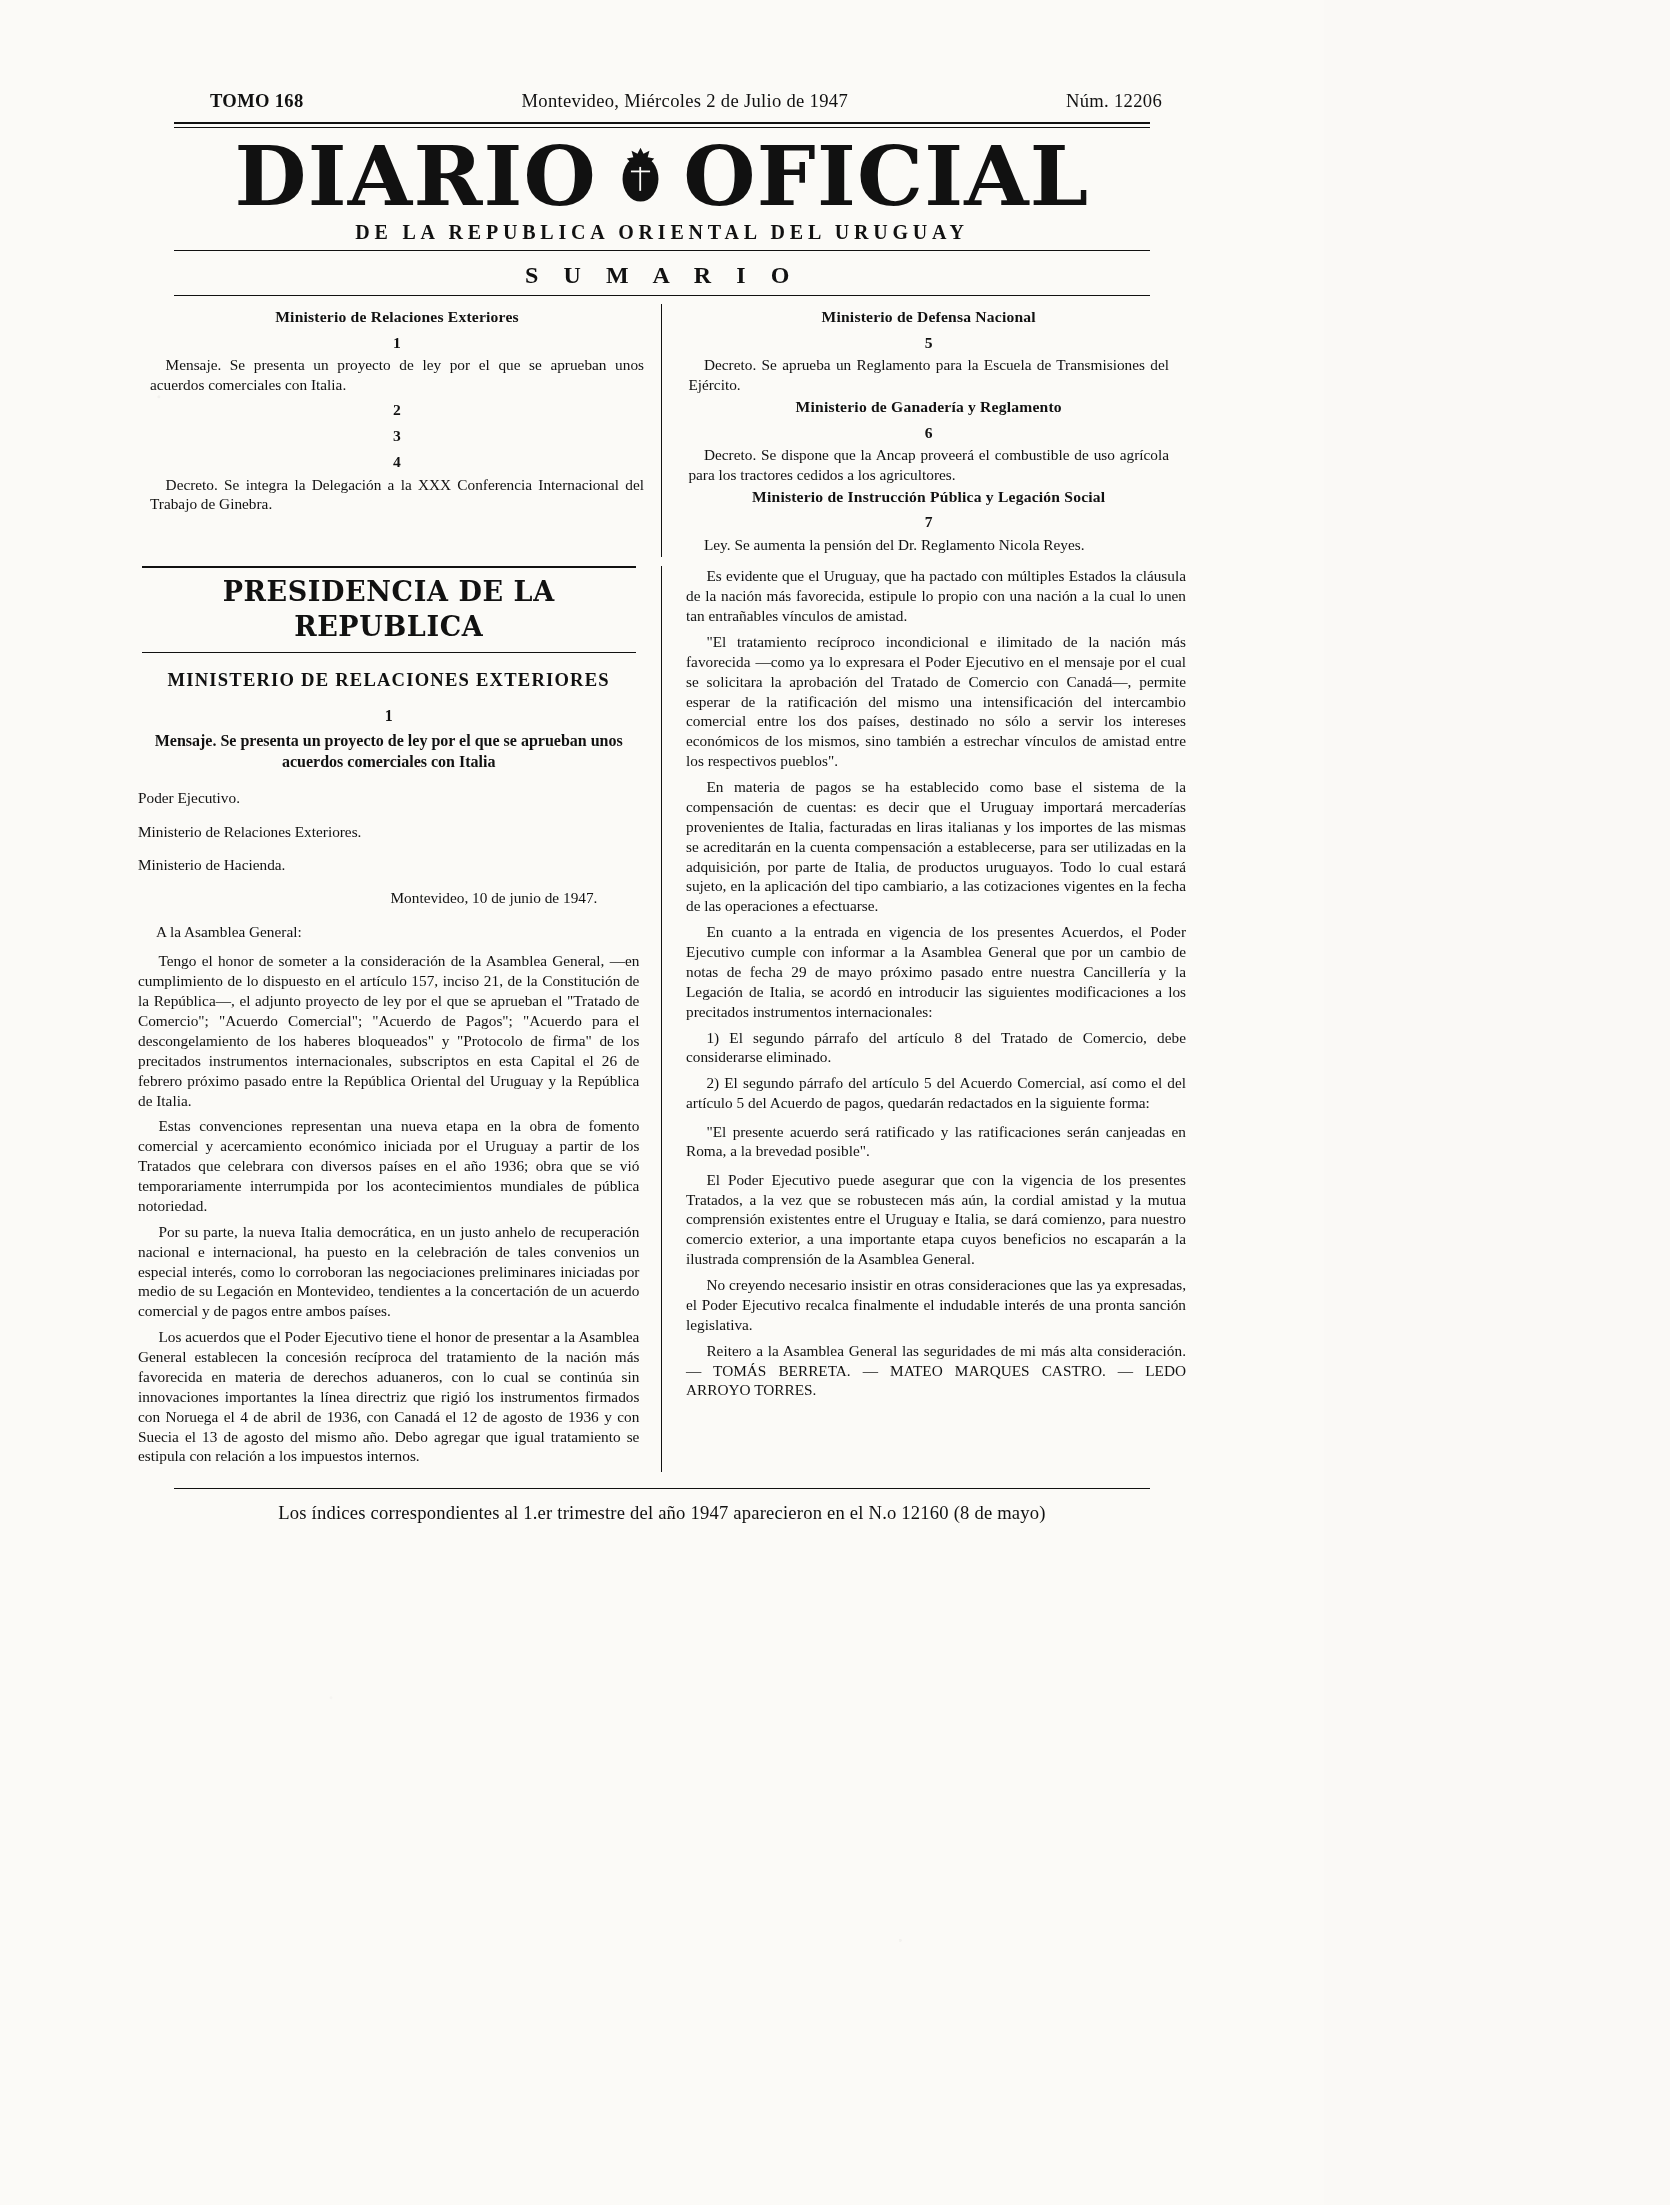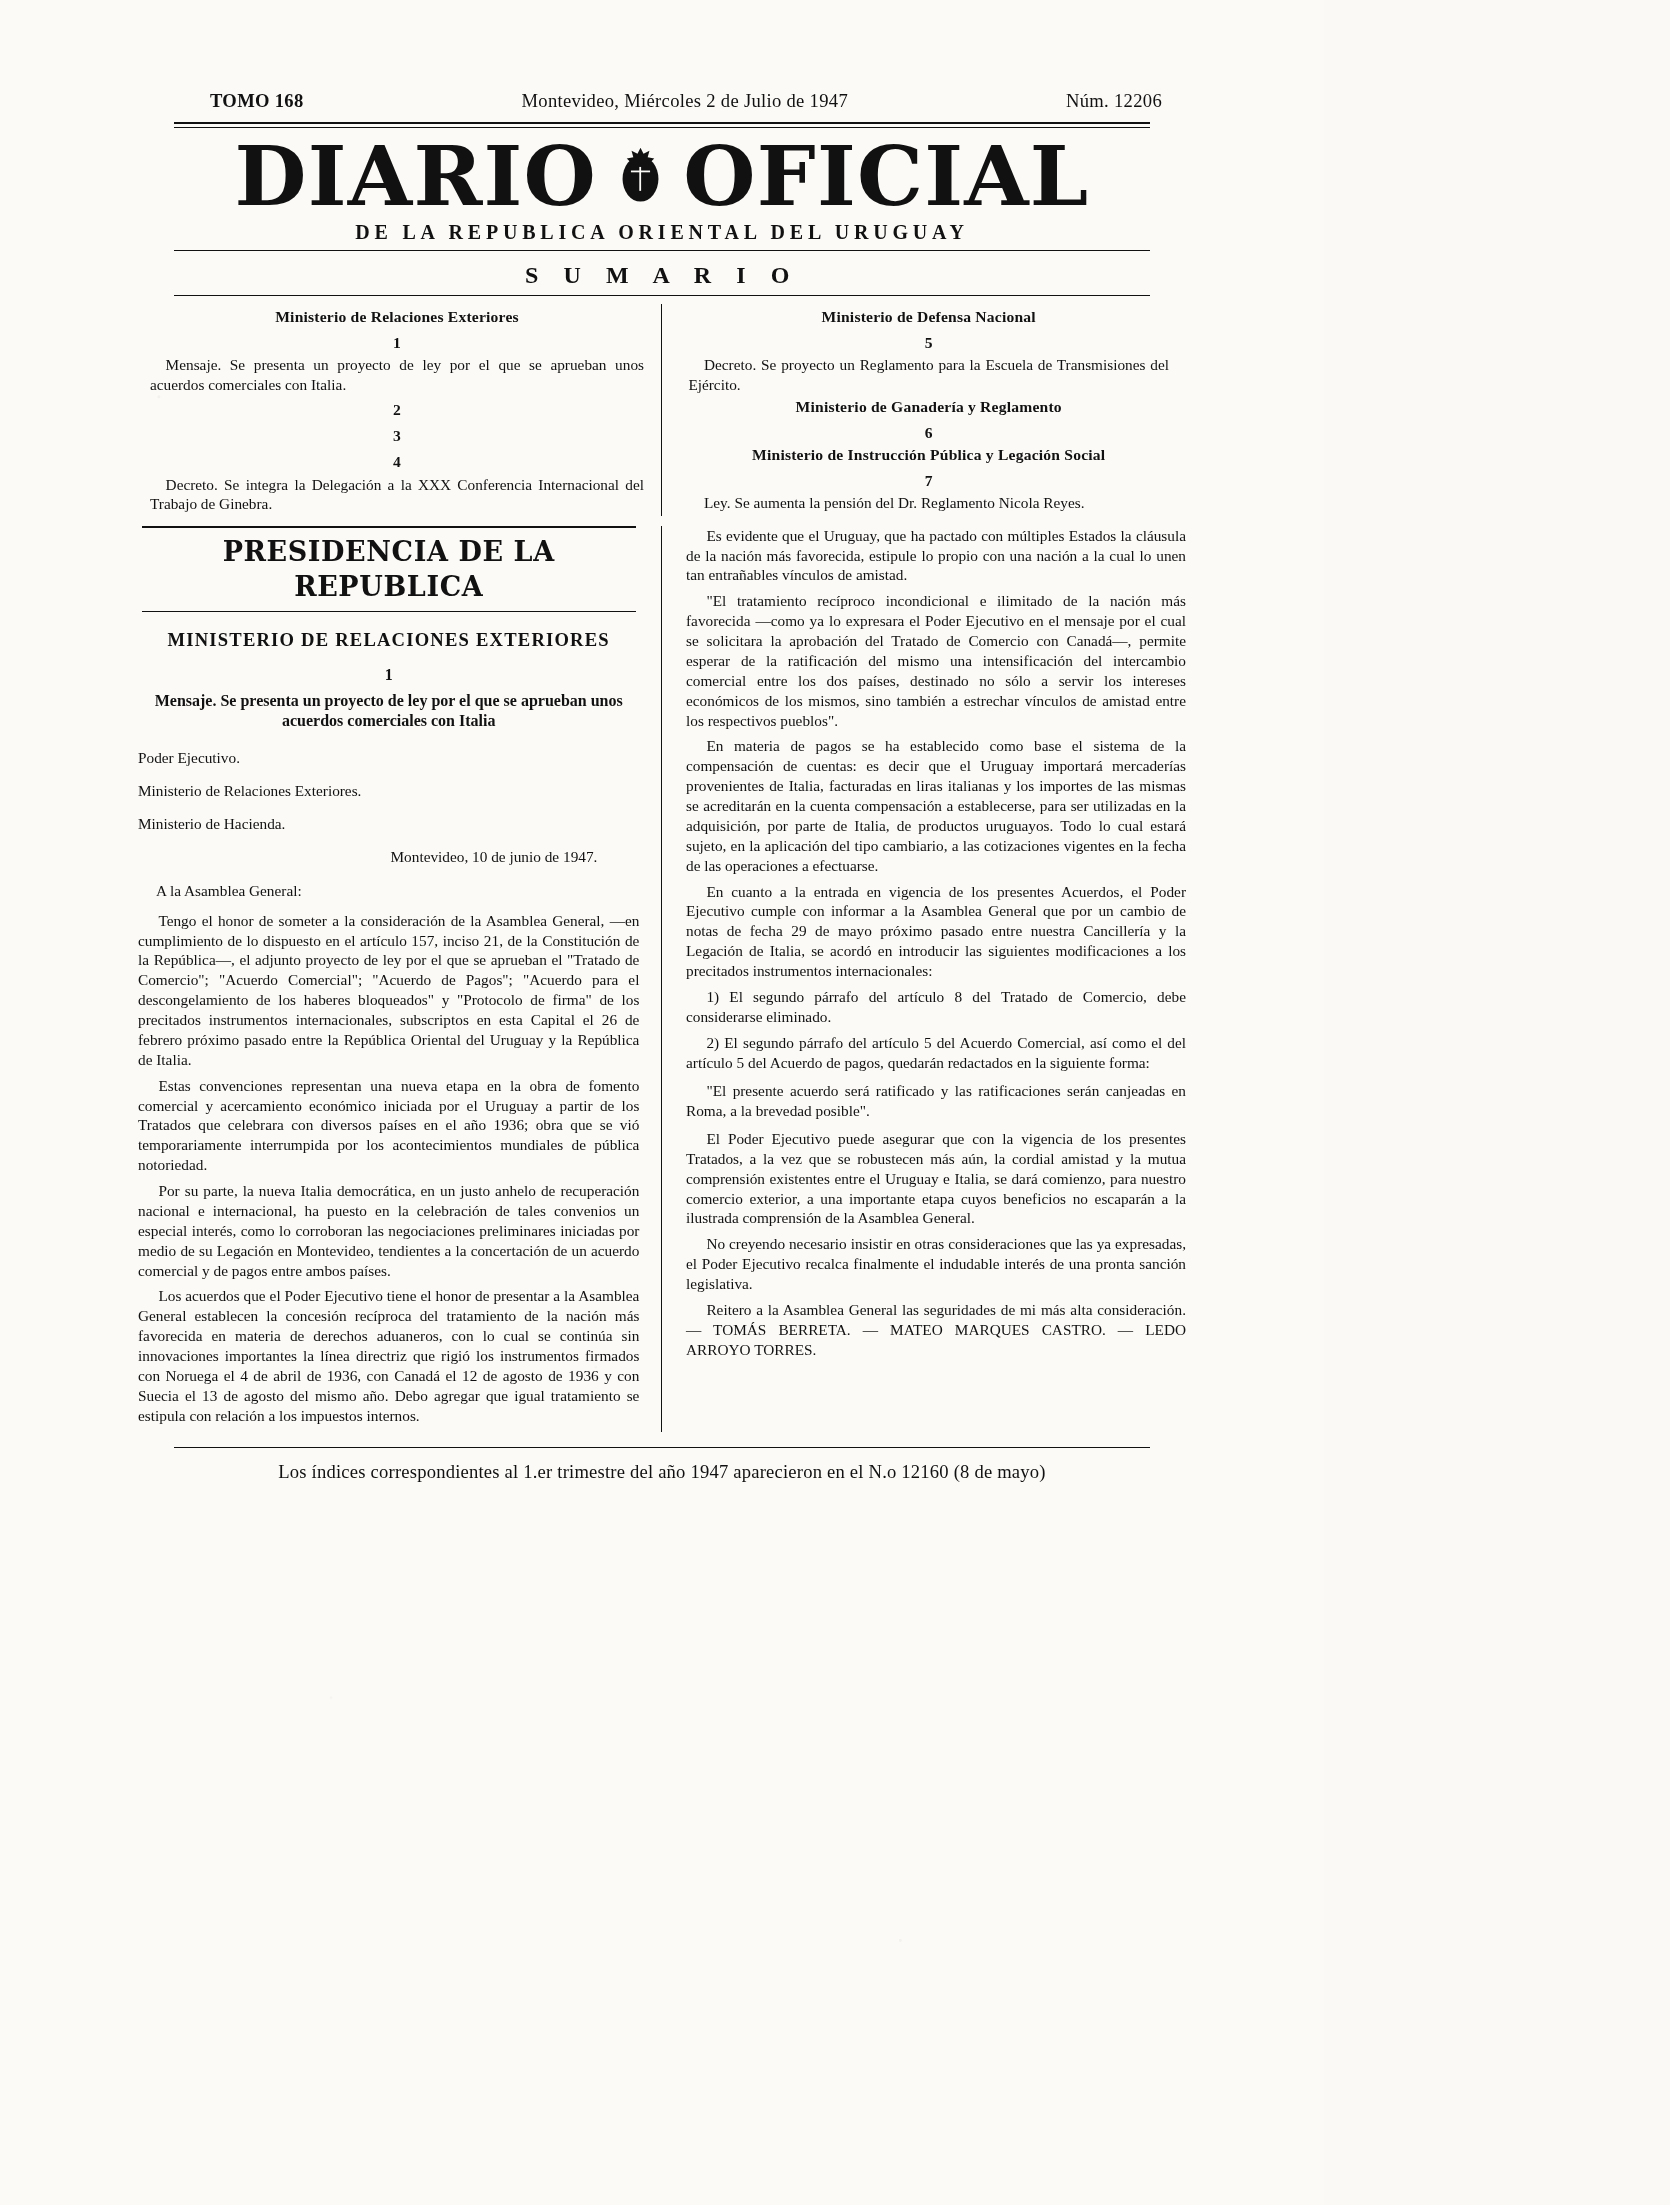--- a/index.html
+++ b/index.html
@@ -246,24 +246,25 @@
 
       <div class="sum-num">3</div>
 
       <div class="sum-num">4</div>
       <div class="sum-item">Decreto. Se integra la Delegación a la XXX Conferencia Internacional del Trabajo de Ginebra.</div>
     </div>
 
     <div class="sum-col right">
       <div class="sum-head">Ministerio de Defensa Nacional</div>
       <div class="sum-num">5</div>
-      <div class="sum-item">Decreto. Se proyecto un Reglamento para la Escuela de Transmisiones del Ejército.</div>
+      <div class="sum-item">Decreto. Se aprueba un Reglamento para la Escuela de Transmisiones del Ejército.</div>
 
       <div class="sum-head">Ministerio de Ganadería y Reglamento</div>
       <div class="sum-num">6</div>
+      <div class="sum-item">Decreto. Se dispone que la Ancap proveerá el combustible de uso agrícola para los tractores cedidos a los agricultores.</div>
 
       <div class="sum-head">Ministerio de Instrucción Pública y Legación Social</div>
       <div class="sum-num">7</div>
       <div class="sum-item">Ley. Se aumenta la pensión del Dr. Reglamento Nicola Reyes.</div>
     </div>
   </div>
 
   <div class="body-cols">
 
     <div class="col left">

